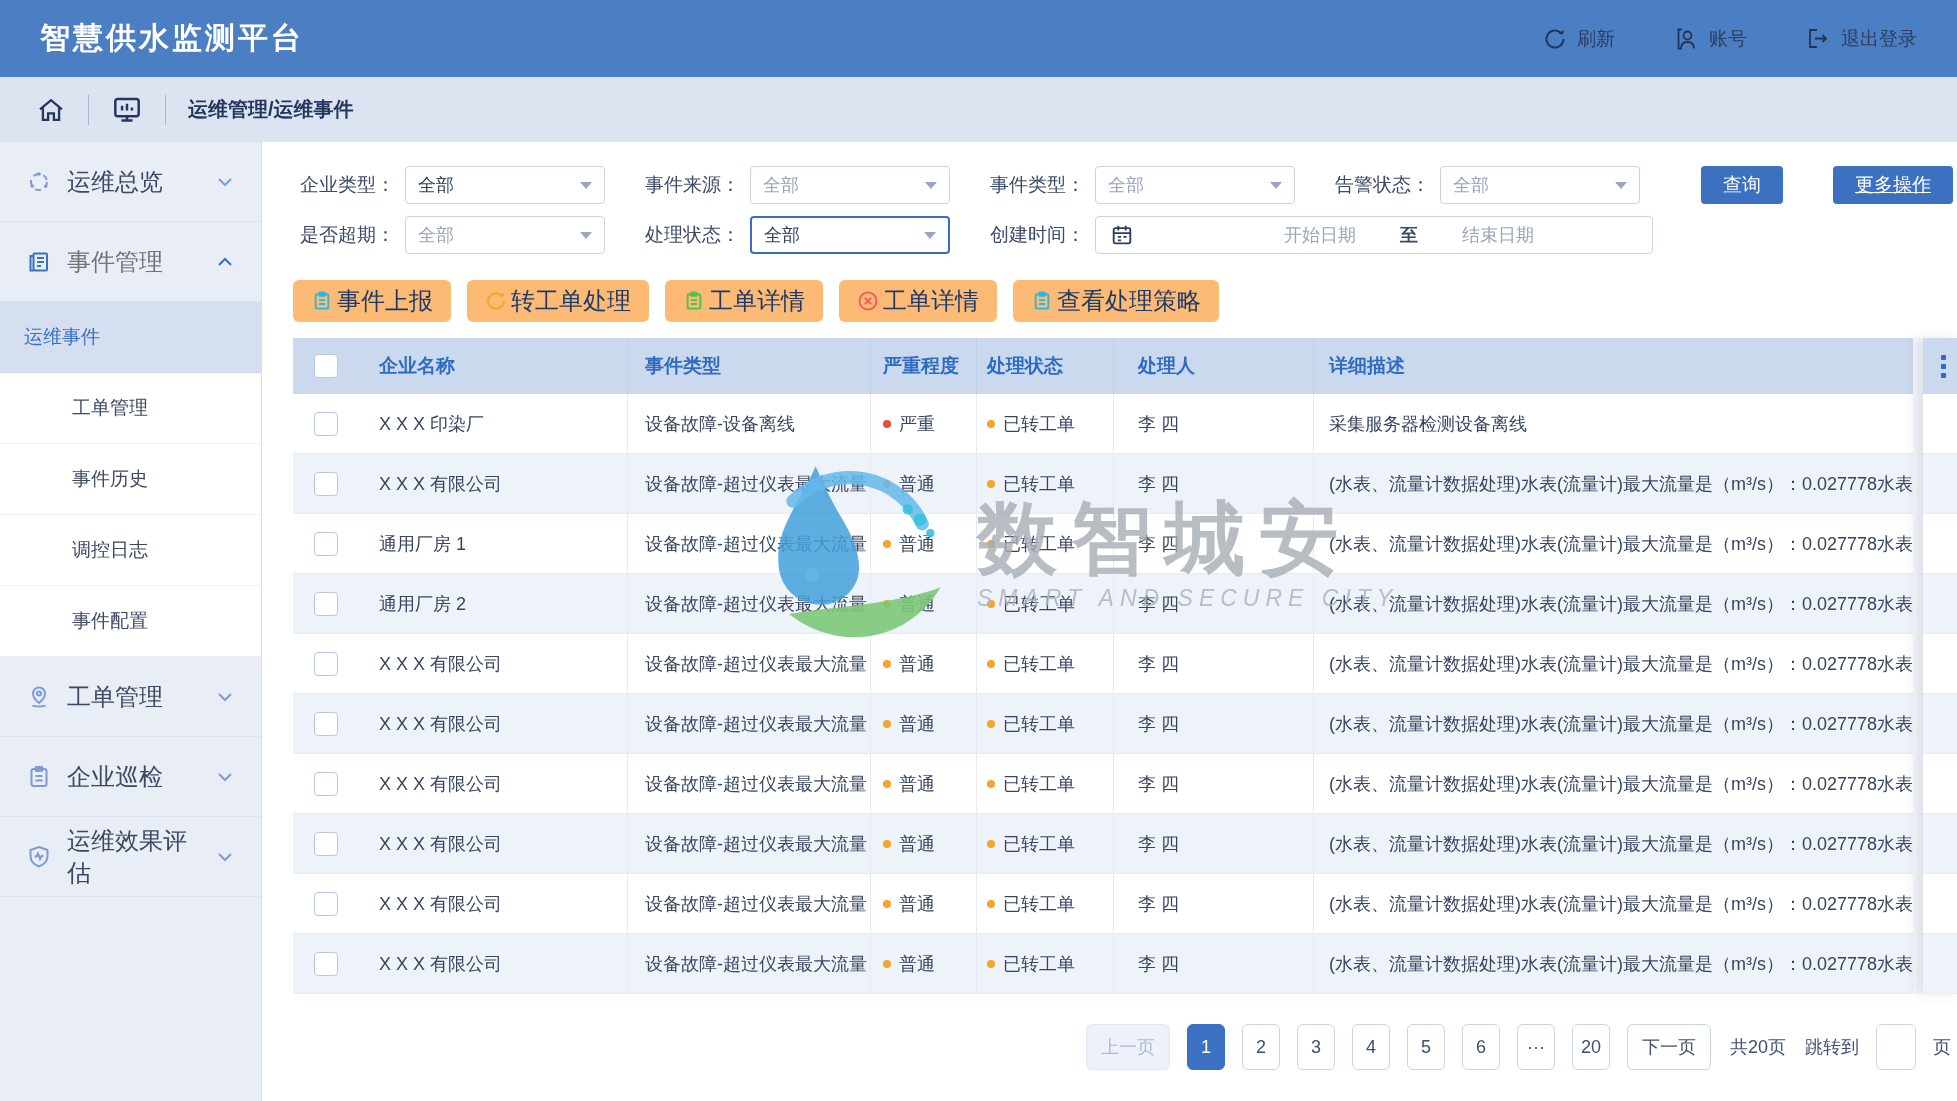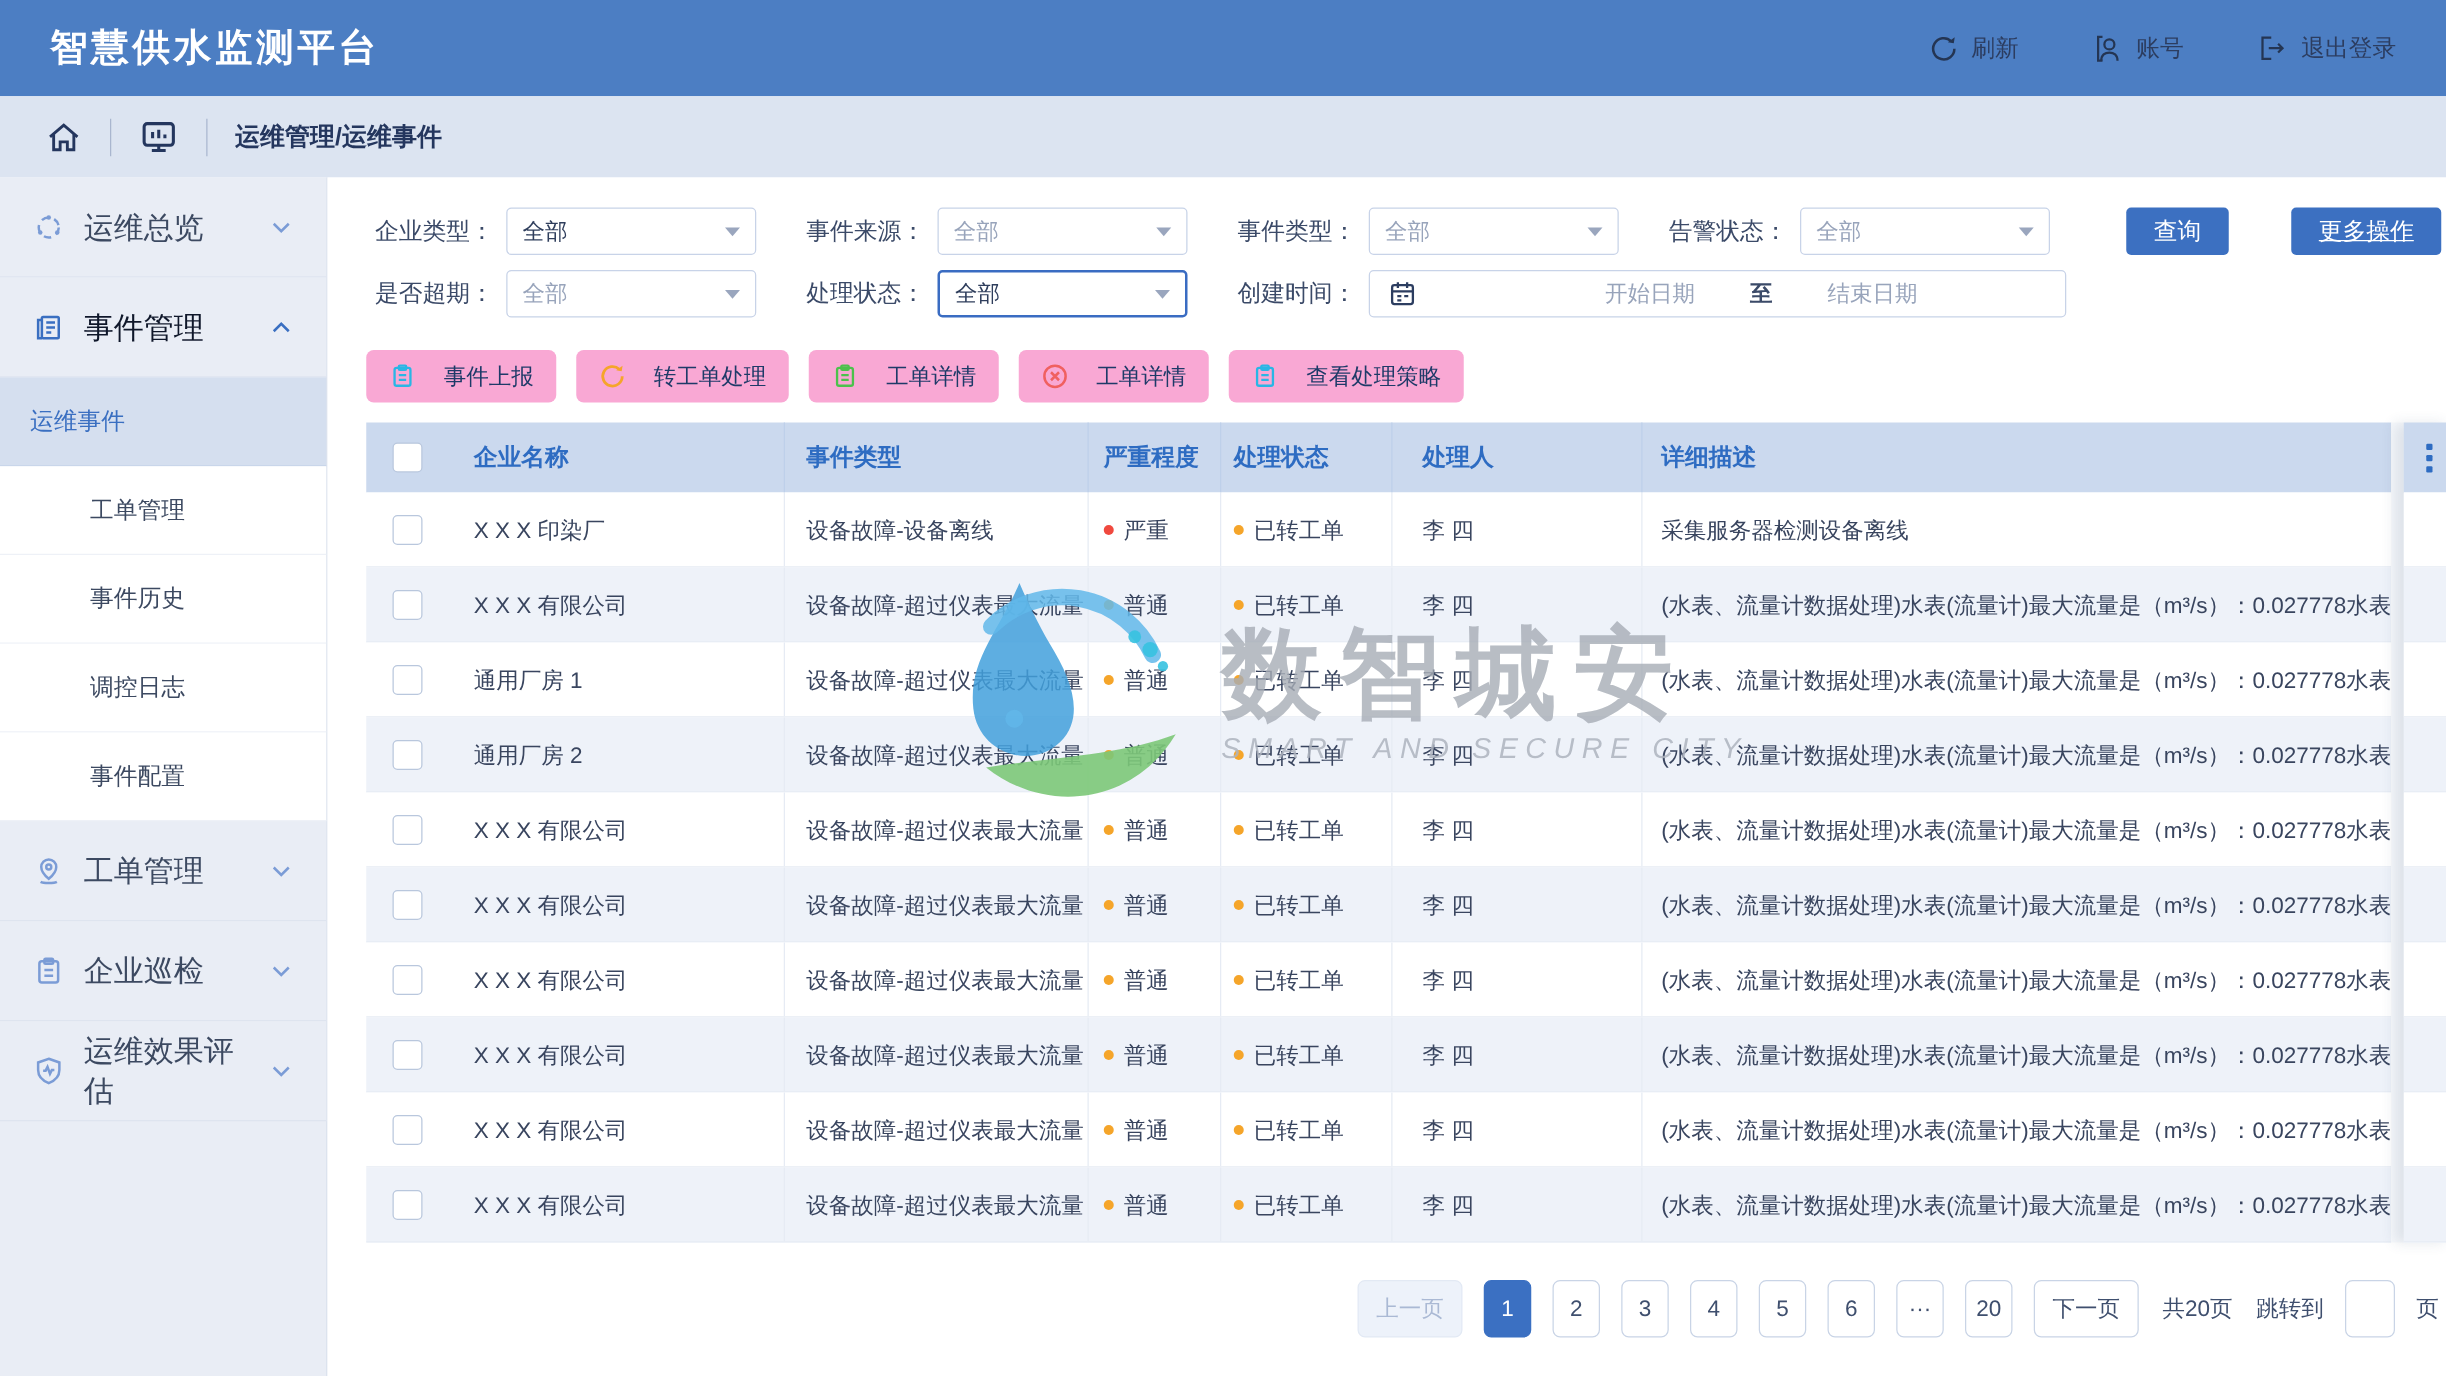--- a/index.html
+++ b/index.html
@@ -22,21 +22,21 @@
 
   
   .layout { display:flex; height:959px; }
 
   
   .sidebar { width:262px; flex-shrink:0; background:#e9edf5; border-right:1px solid #d8dfeb; }
   .side-group { height:80px; display:flex; align-items:center; gap:15px; padding:0 26px; border-bottom:1px solid #dee4ef; font-size:24px; color:#3c4961; cursor:pointer; background:#e9edf5; }
   .side-group svg { color:#7b9cd6; flex-shrink:0; }
   .side-group .lbl { flex:1; }
   .side-group .chev { color:#7e8ba8; }
-  .side-group.active-section { color:#0f172a; }
+  .side-group.active-section { color:#737373; }
   .side-group.active-section svg { color:#3a6fc1; }
   .side-group.active-section .chev { color:#7e8ba8; }
   .side-child { height:71px; display:flex; align-items:center; padding-left:72px; background:#fff; border-bottom:1px solid #eef1f7; font-size:19px; color:#3c4961; cursor:pointer; }
   .side-child.selected { background:#d5dfef; color:#3a6fc1; border-bottom:1px solid #c9d6ea;padding-left:24px; }
 
   
   .content { flex:1; padding:0 22px 0 31px; display:flex; flex-direction:column; background:#fff; }
 
   
   .filters { padding-top:24px; }
@@ -51,21 +51,21 @@
   .search-btn { margin-left:28px; }
   .more-btn { margin-left:auto; margin-right:10px;text-decoration:underline; }
   .f-date-box { width:558px; height:38px; border:1px solid #c8d3e8; border-radius:4px; background:#fff; display:flex; align-items:center; padding:0 14px; font-size:18px; cursor:pointer; }
   .f-date-box svg { color:#2c3d60; }
   .dt-start { margin-left:150px; color:#98a4bb; }
   .dt-sep { margin-left:44px; color:#3b4a68; font-weight:bold; }
   .dt-end { margin-left:44px; color:#98a4bb; }
 
   
   .toolbar { display:flex; gap:16px; margin-top:14px; }
-  .tool-btn { height:42px; background:#f9a8d4; border:none; border-radius:6px; display:flex; align-items:center; gap:22px; padding:0 18px; font-size:18px; color:#1e3a68; cursor:pointer; font-family:inherit; }
+  .tool-btn { height:42px; background:#fdba74; border:none; border-radius:6px; display:flex; align-items:center; gap:4px; padding:0 18px; font-size:24px; color:#1e3a68; cursor:pointer; font-family:inherit; }
 
   
   .table-wrap { display:flex; margin-top:16px; }
   .table-main { flex:1; }
   .t-header { display:flex; background:#cbd9ee; height:56px; align-items:center; color:#2e6cc2; font-weight:bold; font-size:19px; }
   .t-row { display:flex; height:60px; align-items:center; background:#fff; border-bottom:1px solid #e6ebf4; font-size:18px; color:#39455f; }
   .t-row.alt { background:#eef2f9; }
   .c-check   { width:66px;  display:flex; justify-content:center; align-self:stretch; align-items:center; }
   .c-company { width:268px; padding-left:20px; }
   .c-event   { width:243px; padding-left:17px; }

